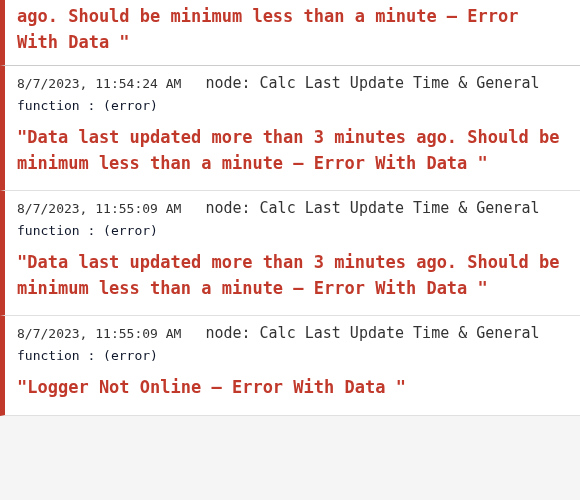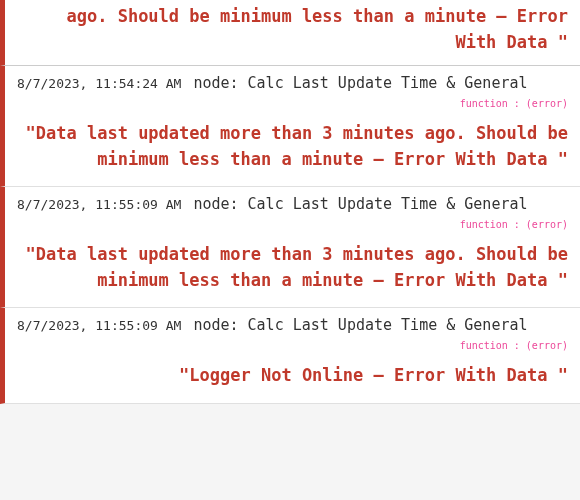--- a/index.html
+++ b/index.html
@@ -1,19 +1,18 @@
 <!DOCTYPE html>
 <html><head>
   <meta charset="utf-8">
   <style>
     * {
       margin: 0;
       padding: 0;
       box-sizing: border-box;
-      text-align: right;
     }
 
     body {
       font-family: monospace, 'Courier New', Courier;
       background: #f5f5f5;
       width: 580px;
       min-height: 500px;
       overflow-x: hidden;
     }
 
@@ -36,41 +35,41 @@
       top: 0;
       bottom: 0;
       width: 5px;
       background: #c0392b;
     }
 
     .log-header {
       display: flex;
       align-items: center;
       padding: 8px 12px 4px 12px;
-      gap: 12px;
+      gap: 24px;
       border-bottom: none;
     }
 
     .log-timestamp {
       color: #333333;
       font-size: 13px;
       font-family: monospace;
       white-space: nowrap;
     }
 
     .log-node {
       color: #333333;
       font-size: 15px;
       font-family: monospace;
     }
 
     .log-function {
       padding: 2px 12px 6px 12px;
-      color: #ec4899;
-      font-size: 10px;
+      color: #0f172a;
+      font-size: 13px;
       font-family: monospace;
     }
 
     .log-message {
       padding: 6px 12px 14px 12px;
       color: #c0392b;
       font-size: 17px;
       font-family: monospace;
       font-weight: bold;
       line-height: 1.5;

